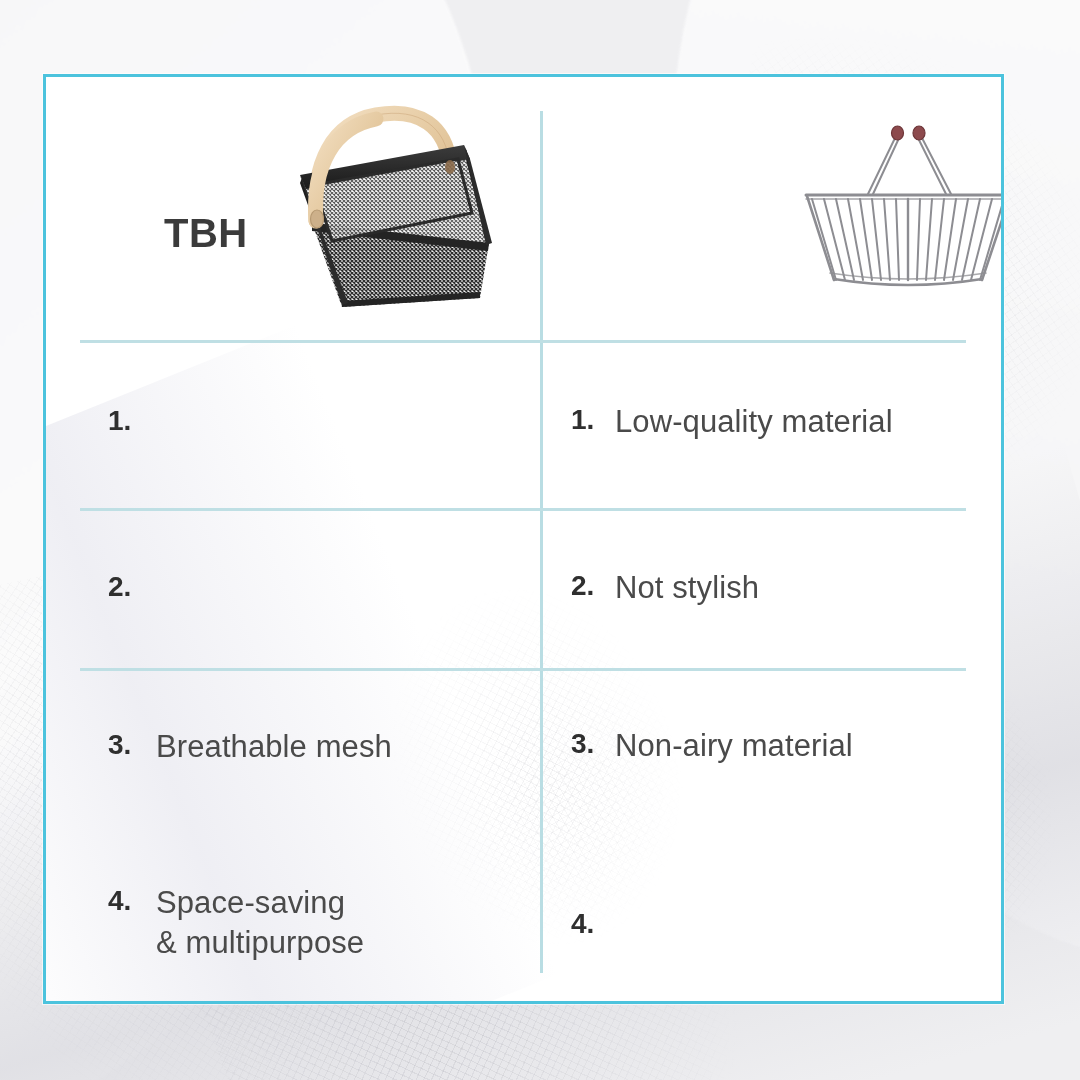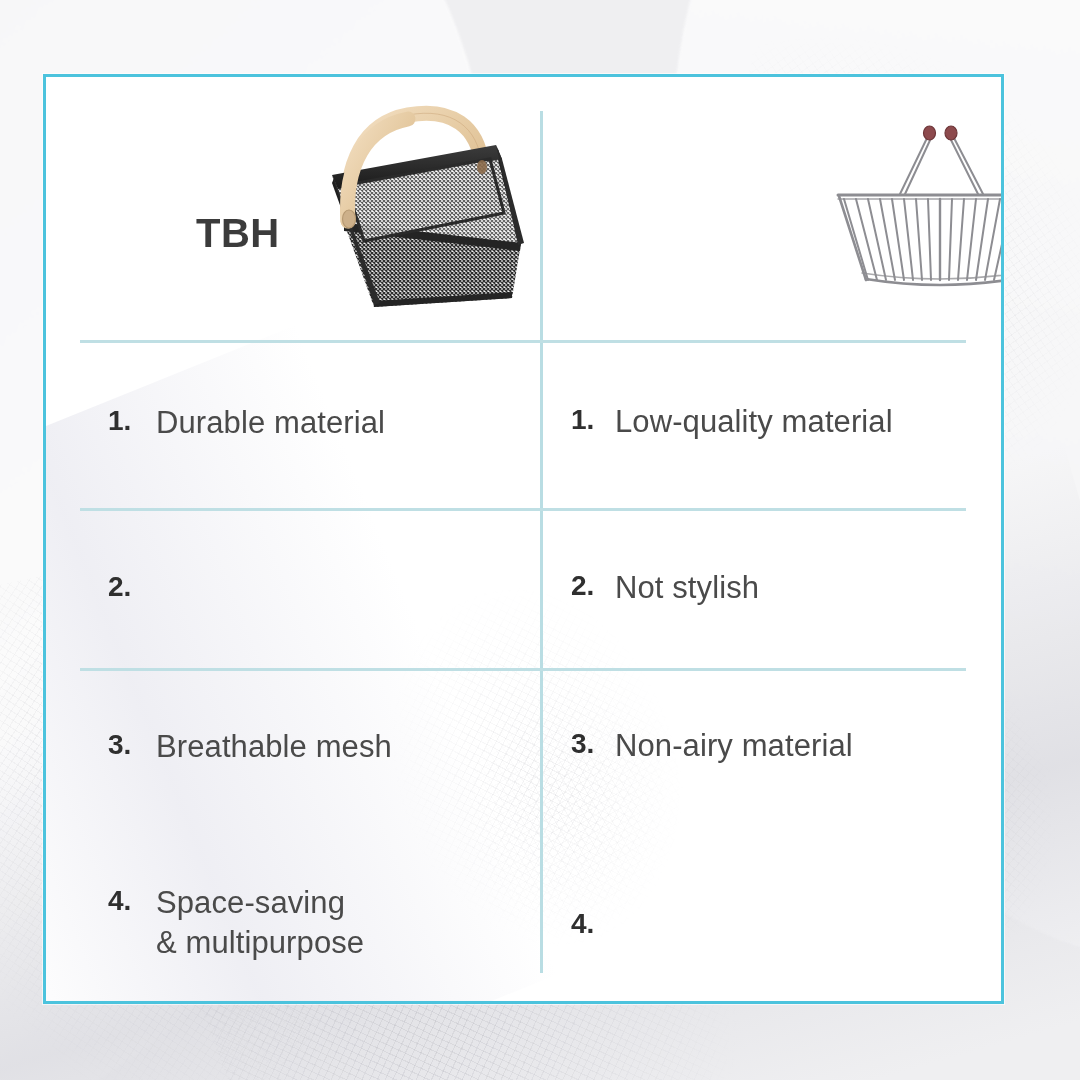--- a/index.html
+++ b/index.html
@@ -158,21 +158,20 @@
   .header-row {
     position: absolute;
     left: 0; top: 0;
     width: 100%;
     height: 263px;
   }
   .header-cell {
     position: absolute;
     top: 0;
     height: 263px;
-    margin-left: 32px;
   }
   .header-cell.left  { left: 0;     width: 494px; }
   .header-cell.right { left: 497px; width: 458px; }
 
   .brand-label {
     position: absolute;
     font-size: 40px;
     font-weight: bold;
     color: #3b3b3b;
     letter-spacing: .5px;
@@ -345,21 +344,20 @@
               <path d="M6 87 L33 171" stroke-width="2.6"></path>
               <path d="M209 87 L181 171" stroke-width="2.6"></path>
             </g>
           </svg>
         </div>
       </div>
     </div>
 
     <div class="feature-cell col-left r1">
       <span class="feature-num">1.</span>
-      <span class="feature-text">Durable material</span>
     </div>
     <div class="feature-cell col-left r2">
       <span class="feature-num">2.</span>
     </div>
     <div class="feature-cell col-left r3">
       <span class="feature-num">3.</span>
       <span class="feature-text">Breathable mesh</span>
     </div>
     <div class="feature-cell col-left r4">
       <span class="feature-num">4.</span>

